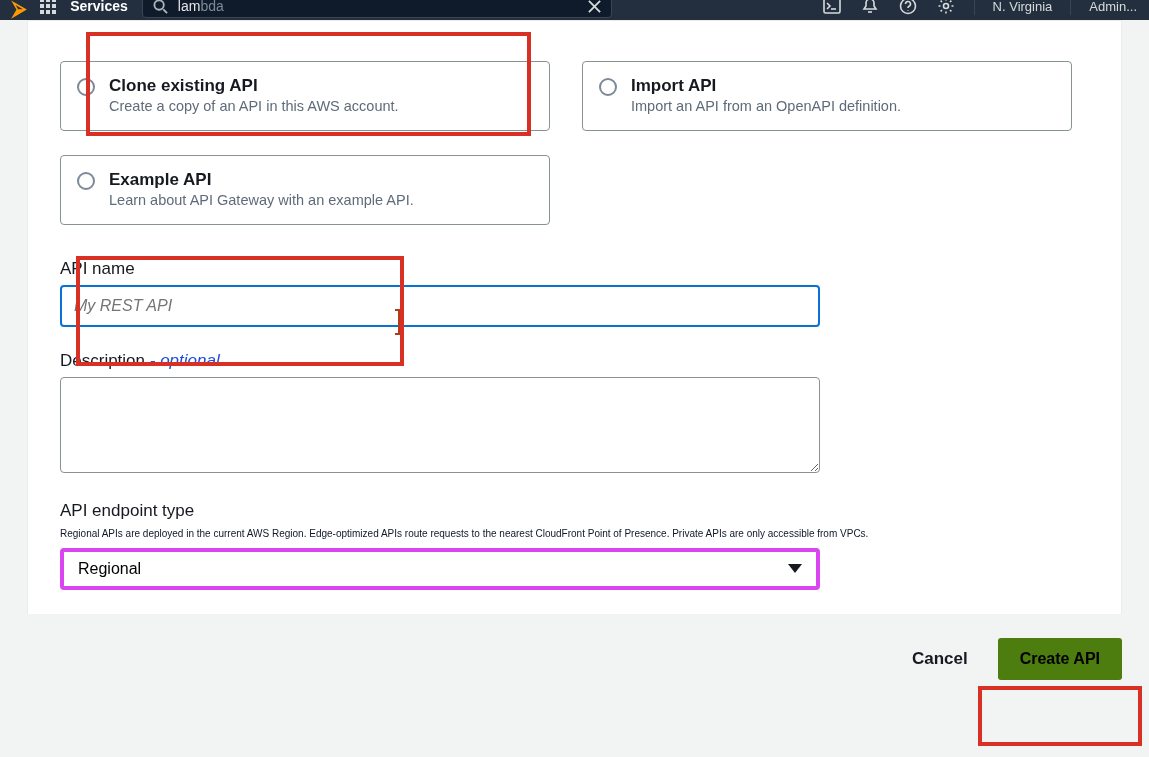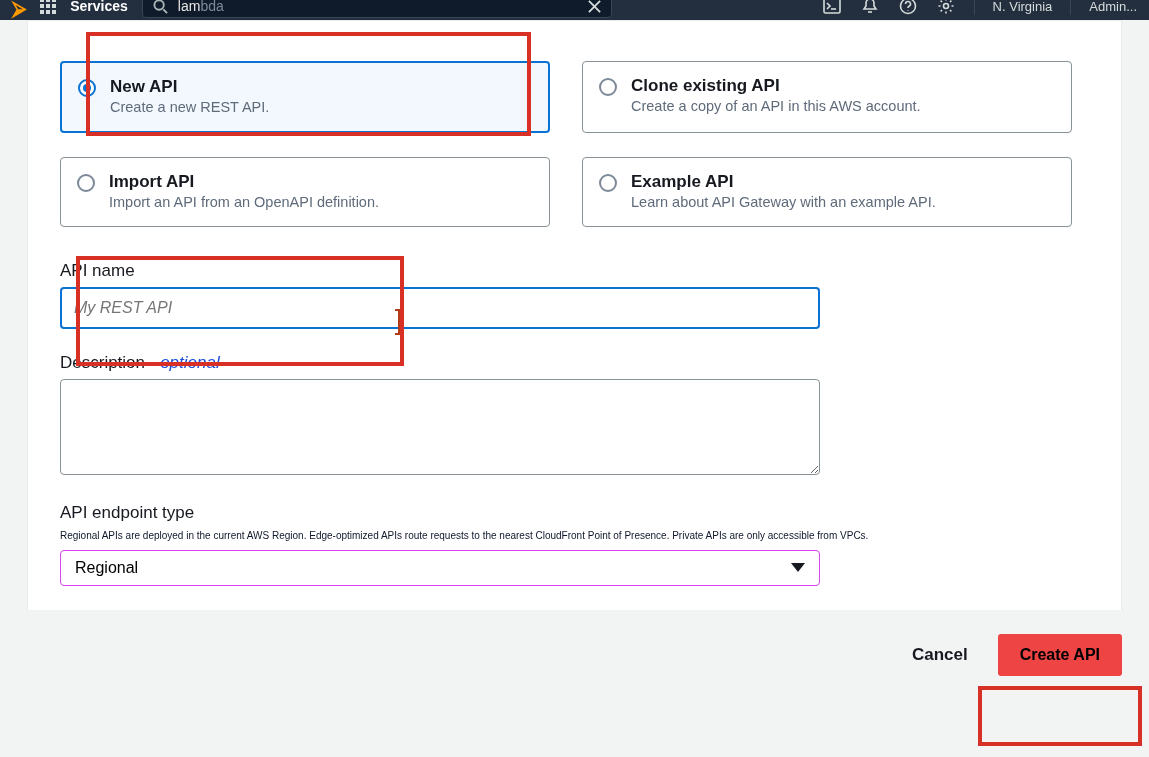--- a/index.html
+++ b/index.html
@@ -216,22 +216,22 @@
       border: 1px solid #879196;
       border-radius: 4px;
       padding: 8px 12px;
       font-size: 15px;
       resize: both;
       outline: none;
       font-family: inherit;
     }
     .select {
       width: 760px;
-      height: 36px;
-      border: 1px solid #d946ef;
+      height: 42px;
+      border: 4px solid #d946ef;
       border-radius: 4px;
       display: flex;
       align-items: center;
       justify-content: space-between;
       padding: 0 14px;
       background: #fff;
       font-size: 16px;
       cursor: pointer;
     }
     .select .caret {
@@ -253,21 +253,21 @@
     .btn-cancel {
       background: transparent;
       border: none;
       color: #16191f;
       font-size: 17px;
       font-weight: 700;
       cursor: pointer;
       padding: 10px 6px;
     }
     .btn-primary {
-      background: #ef4444;
+      background: #4d7c0f;
       border: none;
       color: #000000;
       font-size: 16px;
       font-weight: 700;
       padding: 12px 22px;
       border-radius: 3px;
       cursor: pointer;
     }
 
     
@@ -353,27 +353,20 @@
     <span class="text-slot">N. Virginia</span>
     <span class="divider"></span>
     <span class="text-slot">Admin...</span>
   </div>
 </div>
 
 <div class="page">
   <div class="panel">
 
     <div class="tiles">
-      <div class="tile selected">
-        <div class="radio"></div>
-        <div class="tile-body">
-          <div class="title">New API</div>
-          <div class="desc">Create a new REST API.</div>
-        </div>
-      </div>
       <div class="tile">
         <div class="radio"></div>
         <div class="tile-body">
           <div class="title">Clone existing API</div>
           <div class="desc">Create a copy of an API in this AWS account.</div>
         </div>
       </div>
       <div class="tile">
         <div class="radio"></div>
         <div class="tile-body">

